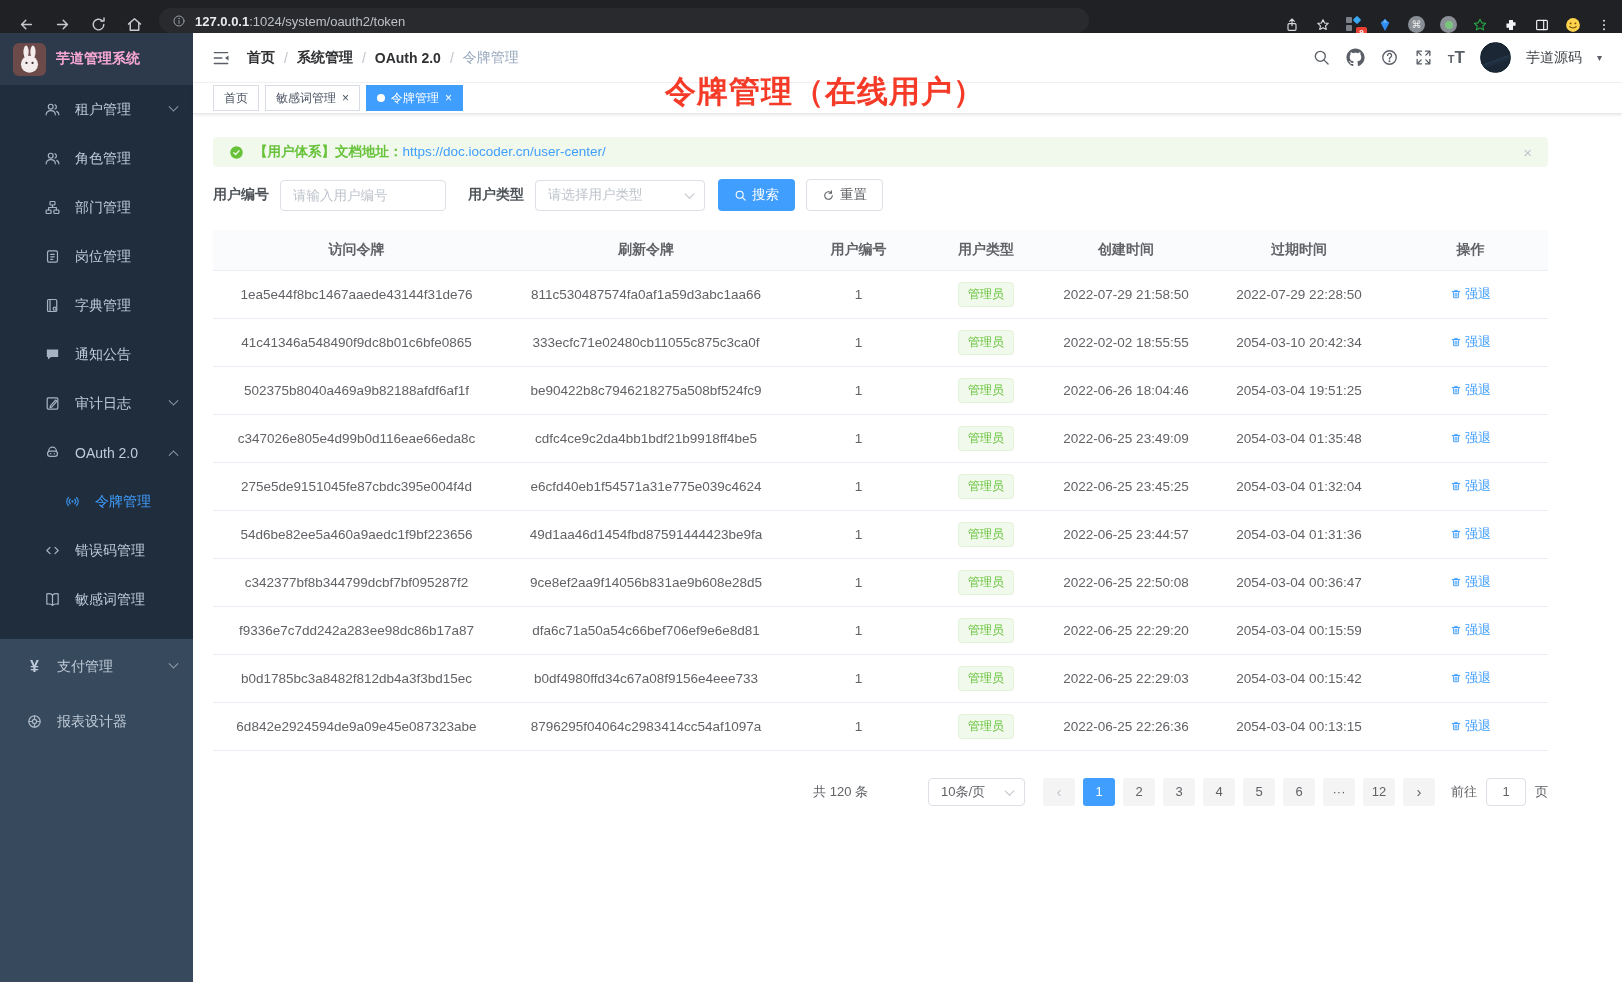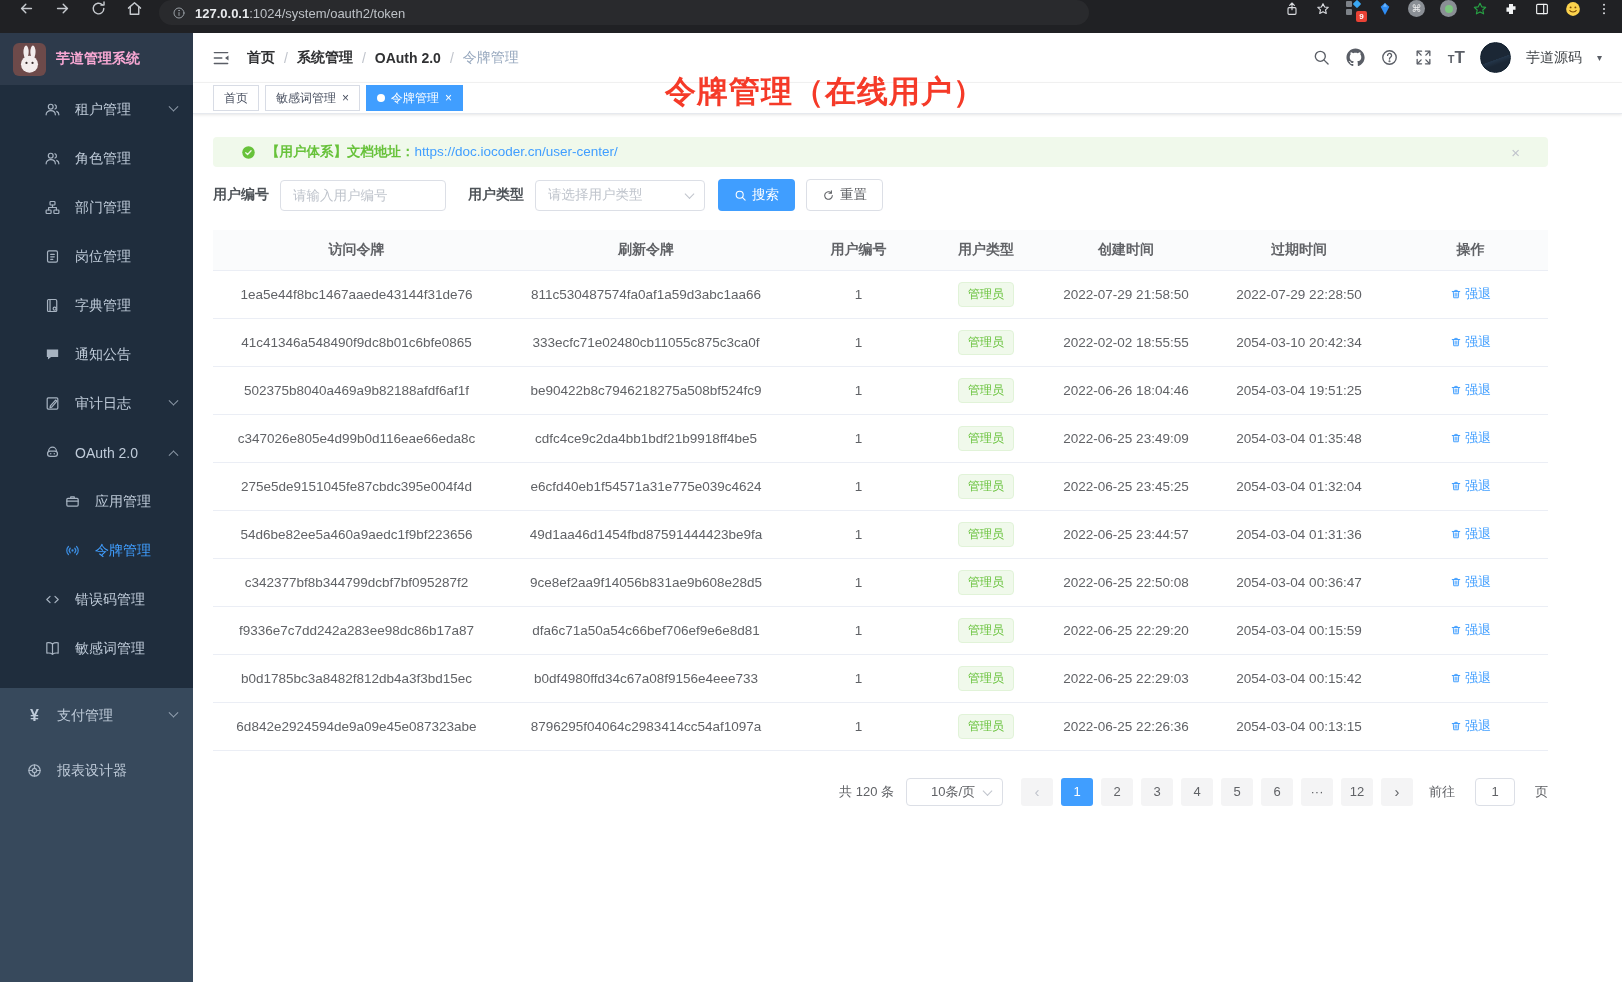--- a/index.html
+++ b/index.html
@@ -1,21 +1,21 @@
 <!DOCTYPE html>
 <html><head>
 <meta charset="utf-8">
 <style>
   * { box-sizing:border-box; margin:0; padding:0; }
   html,body { width:1622px; height:982px; overflow:hidden; }
   body { font-family:"Liberation Sans","DejaVu Sans",sans-serif; background:#fff; }
   .icn { fill:none; stroke:currentColor; stroke-width:1.7; stroke-linecap:round; stroke-linejoin:round; width:17px; height:17px; flex:0 0 auto; }
 
   
-  .browser-bar { height:33px; background:#202124; display:flex; align-items:flex-start; color:#c7cbd0; padding:0 10px; }
+  .browser-bar { height:33px; background:#202124; display:flex; align-items:flex-end; color:#c7cbd0; padding:0 10px; }
   .bb-left { display:flex; align-items:center; gap:19px; padding-left:8px; }
   .bb-left .icn { width:17px; height:17px; stroke-width:2; }
   .url-pill { display:flex; align-items:center; gap:9px; background:#292a2d; border-radius:14px; height:25px; margin-left:16px; padding:0 13px; width:930px; }
   .url-pill .icn { width:14px; height:14px; color:#9aa0a6; }
   .url-host { color:#e8eaed; font-weight:bold; font-size:13px; }
   .url-path { color:#bdc1c6; font-size:13px; }
   .bb-right { margin-left:auto; display:flex; align-items:center; gap:15px; }
   .bb-right .icn { width:16px; height:16px; color:#dadce0; }
   .ext-grid { position:relative; width:16px; height:16px; }
   .ext-grid i { position:absolute; width:6px; height:6px; background:#7d8288; border-radius:1px; }
@@ -65,21 +65,21 @@
   .annotation { position:absolute; left:472px; top:38px; font-size:31px; font-weight:bold; color:#f53a28; z-index:6; letter-spacing:1px; }
 
   .tags-bar { height:31px; display:flex; align-items:center; gap:6px; padding-left:20px; border-bottom:1px solid #e6e9ee; box-shadow:0 1px 3px rgba(0,0,0,.10); position:relative; z-index:2; }
   .tag { height:26px; display:flex; align-items:center; gap:6px; padding:0 10px; border:1px solid #d8dce5; background:#fff; color:#495060; font-size:12px; cursor:pointer; }
   .tag .dot { width:8px; height:8px; border-radius:50%; background:#fff; }
   .tag .tag-close { font-size:12px; line-height:1; }
   .tag.active { background:#409eff; border-color:#409eff; color:#fff; }
 
   .content { padding:23px 0 0 20px; width:1375px; }
 
-  .alert { width:1335px; height:30px; background:#f0f9eb; border-radius:4px; display:flex; align-items:center; padding:0 28px; gap:10px; }
+  .alert { width:1335px; height:30px; background:#f0f9eb; border-radius:4px; display:flex; align-items:center; padding:0 16px; gap:10px; }
   .alert .icn { width:15px; height:15px; }
   .alert-text { color:#67c23a; font-size:13.5px; font-weight:bold; }
   .alert-link { color:#409eff; font-size:13.5px; font-weight:normal; cursor:pointer; }
   .alert-close { margin-left:auto; color:#c0c4cc; font-size:15px; cursor:pointer; }
 
   .filter-row { margin-top:12px; display:flex; align-items:center; }
   .filter-label { font-size:14px; font-weight:bold; color:#4e5358; margin-right:11px; }
   .text-input { width:166px; height:31px; border:1px solid #dcdfe6; border-radius:4px; padding:0 12px; font-size:13.5px; color:#606266; outline:none; font-family:inherit; }
   .text-input::placeholder { color:#bfc4cc; }
   .select-box { width:170px; height:31px; border:1px solid #dcdfe6; border-radius:4px; padding:0 12px; font-size:13.5px; color:#bfc4cc; display:flex; align-items:center; cursor:pointer; position:relative; margin-left:0; }
@@ -91,27 +91,27 @@
 
   table.data-table { margin-top:19px; width:1335px; border-collapse:collapse; table-layout:fixed; }
   .data-table th { height:40px; background:#fafbfc; font-size:14px; font-weight:bold; color:#606266; border-bottom:1px solid #ebeef5; text-align:center; }
   .data-table td { height:48px; font-size:13.5px; color:#606266; border-bottom:1px solid #ebeef5; text-align:center; overflow:hidden; white-space:nowrap; }
   .badge { display:inline-block; padding:3px 9px; font-size:12px; border-radius:4px; background:#f0f9eb; color:#67c23a; border:1px solid #e1f3d8; }
   .action-link { color:#409eff; font-size:13px; cursor:pointer; display:inline-flex; align-items:center; gap:3px; }
   .action-link .icn { width:12px; height:12px; stroke-width:1.9; }
 
   .pagination { margin-top:27px; width:1335px; display:flex; justify-content:flex-end; align-items:center; font-size:13px; color:#606266; }
   .pg-total { margin-right:12px; }
-  .size-select { position:relative; width:97px; height:28px; border:1px solid #dcdfe6; border-radius:4px; display:flex; align-items:center; padding:0 24px; color:#606266; cursor:pointer; margin-right:14px; }
+  .size-select { position:relative; width:97px; height:28px; border:1px solid #dcdfe6; border-radius:4px; display:flex; align-items:center; padding:0 12px; color:#606266; cursor:pointer; margin-right:14px;margin-left:48px; }
   .pager { display:flex; align-items:center; }
   .page-btn { min-width:32px; height:28px; margin:0 4px; border:none; border-radius:3px; background:#f4f4f5; color:#606266; font-size:13px; cursor:pointer; font-family:inherit; display:flex; align-items:center; justify-content:center; }
   .page-btn.active { background:#409eff; color:#fff; }
   .page-btn.arrow { font-size:15px; }
   .page-btn.disabled { color:#c0c4cc; cursor:default; }
-  .pg-goto { display:flex; align-items:center; gap:20px; margin-left:12px; }
+  .pg-goto { display:flex; align-items:center; gap:9px; margin-left:12px; }
   .goto-input { width:40px; height:28px; border:1px solid #dcdfe6; border-radius:4px; text-align:center; font-size:13px; color:#606266; outline:none; font-family:inherit; }
 </style>
 </head>
 <body>
 
 <div class="browser-bar">
   <div class="bb-left">
     <svg class="icn" viewBox="0 0 24 24">
         <path d="M19 12H5M11 6l-6 6 6 6"></path>
       </svg>
@@ -259,28 +259,20 @@
         </div>
         <div class="menu-item lvl1">
           <svg class="icn" viewBox="0 0 24 24">
             <path d="M6.5 10a5.5 5.5 0 0 1 11 0"></path>
             <rect x="5" y="10" width="14" height="7.5" rx="3.75"></rect>
             <circle cx="9.5" cy="13.7" r="1" fill="currentColor" stroke="none"></circle>
             <circle cx="14.5" cy="13.7" r="1" fill="currentColor" stroke="none"></circle>
           </svg>
           <span>OAuth 2.0</span>
           <span class="chev up"></span>
-        </div>
-        <div class="menu-item lvl2">
-          <svg class="icn" viewBox="0 0 24 24">
-            <rect x="4" y="7.5" width="16" height="11" rx="1.5"></rect>
-            <path d="M9.5 7.5v-2h5v2"></path>
-            <path d="M4 11.5h16"></path>
-          </svg>
-          <span>应用管理</span>
         </div>
         <div class="menu-item lvl2 active">
           <svg class="icn" viewBox="0 0 24 24">
             <circle cx="12" cy="12" r="1.6" fill="currentColor" stroke="none"></circle>
             <path d="M8.8 15.2a4.6 4.6 0 0 1 0-6.4M15.2 8.8a4.6 4.6 0 0 1 0 6.4"></path>
             <path d="M6.3 17.7a8 8 0 0 1 0-11.4M17.7 6.3a8 8 0 0 1 0 11.4"></path>
           </svg>
           <span>令牌管理</span>
         </div>
         <div class="menu-item lvl1">

